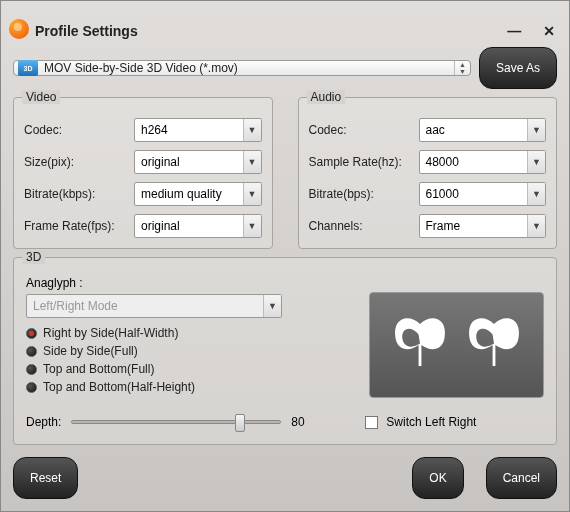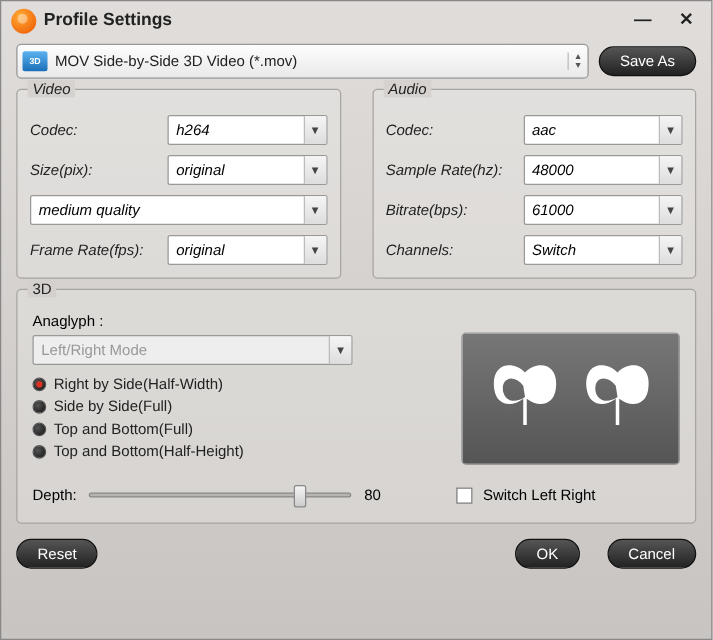--- a/index.html
+++ b/index.html
@@ -1,34 +1,34 @@
 <!DOCTYPE html>
 <html><head>
 <meta charset="utf-8">
 <style>
   * { box-sizing: border-box; margin: 0; padding: 0; font-family: "Segoe UI", Tahoma, sans-serif; }
   body { width: 570px; height: 512px; background: linear-gradient(to bottom, #e0dddb, #c8c4c1); border: 1px solid #888; overflow: hidden; }
   
-  .titlebar { display: flex; align-items: flex-start; padding: 6px 10px 4px 8px; }
+  .titlebar { display: flex; align-items: flex-end; padding: 18px 10px 4px 8px; }
   .title-icon { width: 20px; height: 20px; margin-right: 6px; background: radial-gradient(circle at 35% 30%, #ffaa33, #ee5500); border-radius: 50%; position: relative; }
   .title-icon::after { content:""; position:absolute; left:5px; top:4px; width:8px; height:8px; background:#fff6; border-radius:50%; }
   .title-text { font-size: 14px; font-weight: bold; color: #222; flex: 1; }
   .win-ctrls { display: flex; gap: 14px; font-size: 14px; font-weight: bold; color: #222; }
   .win-btn { cursor: pointer; padding: 0 4px; }
   
   .toprow { display: flex; align-items: center; padding: 4px 12px 8px 12px; gap: 8px; }
-  .profile-select { flex: 1; display: flex; align-items: center; height: 28px; background: linear-gradient(#fdfdfd,#e9e9e9); border: 1px solid #999; border-radius: 4px; padding: 0 4px; }
+  .profile-select { flex: 1; display: flex; align-items: center; height: 16px; background: linear-gradient(#fdfdfd,#e9e9e9); border: 1px solid #999; border-radius: 4px; padding: 0 4px; }
   .profile-icon { width: 20px; height: 16px; background: linear-gradient(#5cb3f0,#1a6fb8); border-radius: 2px; position: relative; margin-right: 6px; display:flex; align-items:center; justify-content:center; color:#fff; font-size:7px; font-weight:bold; }
   .profile-text { flex: 1; font-size: 12px; color: #222; }
   .spinner { display:flex; flex-direction:column; border-left:1px solid #bbb; padding-left:4px; margin-left:4px; }
   .spinner span { font-size: 7px; line-height: 7px; color:#555; }
-  .pill-btn { height: 24px; padding: 0 16px; background: linear-gradient(#555,#222); color: #fff; border: 1px solid #111; border-radius: 13px; font-size: 12px; cursor: pointer; display:flex; align-items:center; }
+  .pill-btn { height: 42px; padding: 0 16px; background: linear-gradient(#555,#222); color: #fff; border: 1px solid #111; border-radius: 13px; font-size: 12px; cursor: pointer; display:flex; align-items:center; }
   .pill-btn.gray { background: linear-gradient(#bbb,#888); color:#555; border-color:#777; }
   
-  .section-row { display:flex; gap:25px; padding: 0 12px; font-style: italic; }
+  .section-row { display:flex; gap:25px; padding: 0 12px; }
   .group { flex:1; border:1px solid #a8a4a0; border-radius:4px; padding: 20px 10px 10px 10px; position:relative; background: rgba(240,238,236,0.3); }
   .group-title { position:absolute; top:-8px; left:8px; background:#d6d2cf; padding:0 4px; font-size:12px; color:#222; }
   .field-row { display:flex; align-items:center; margin-bottom:8px; }
   .field-label { width: 110px; font-size:12px; color:#222; }
   .combo { flex:1; height:24px; display:flex; align-items:center; background:#fff; border:1px solid #999; border-radius:2px; padding:0 6px; font-size:12px; position:relative; }
   .combo.disabled { background:#eee; color:#999; }
   .combo-arrow { position:absolute; right:0; top:0; bottom:0; width:18px; border-left:1px solid #bbb; display:flex; align-items:center; justify-content:center; background:linear-gradient(#f5f5f5,#ddd); font-size:9px; color:#444; }
   
   .group-3d { margin: 8px 12px 0 12px; border:1px solid #a8a4a0; border-radius:4px; padding: 18px 12px 12px 12px; position:relative; background: rgba(240,238,236,0.3); }
   .group-3d .group-title { background:#d4d0cd; }
@@ -92,20 +92,21 @@
         </div>
     </div>
     <div class="field-row">
       <div class="field-label">Size(pix):</div>
       <div class="combo">
           <span>original</span>
           <div class="combo-arrow">▼</div>
         </div>
     </div>
     <div class="field-row">
+      <div class="field-label">Bitrate(kbps):</div>
       <div class="combo">
           <span>medium quality</span>
           <div class="combo-arrow">▼</div>
         </div>
     </div>
     <div class="field-row" style="margin-bottom:0">
       <div class="field-label">Frame Rate(fps):</div>
       <div class="combo">
           <span>original</span>
           <div class="combo-arrow">▼</div>
@@ -132,21 +133,21 @@
     <div class="field-row">
       <div class="field-label">Bitrate(bps):</div>
       <div class="combo">
           <span>61000</span>
           <div class="combo-arrow">▼</div>
         </div>
     </div>
     <div class="field-row" style="margin-bottom:0">
       <div class="field-label">Channels:</div>
       <div class="combo">
-          <span>Switch</span>
+          <span>Frame</span>
           <div class="combo-arrow">▼</div>
         </div>
     </div>
   </div>
 </div>
 
 <div class="group-3d">
   <div class="group-title">3D</div>
   <div class="threed-body">
     <div class="threed-left">

